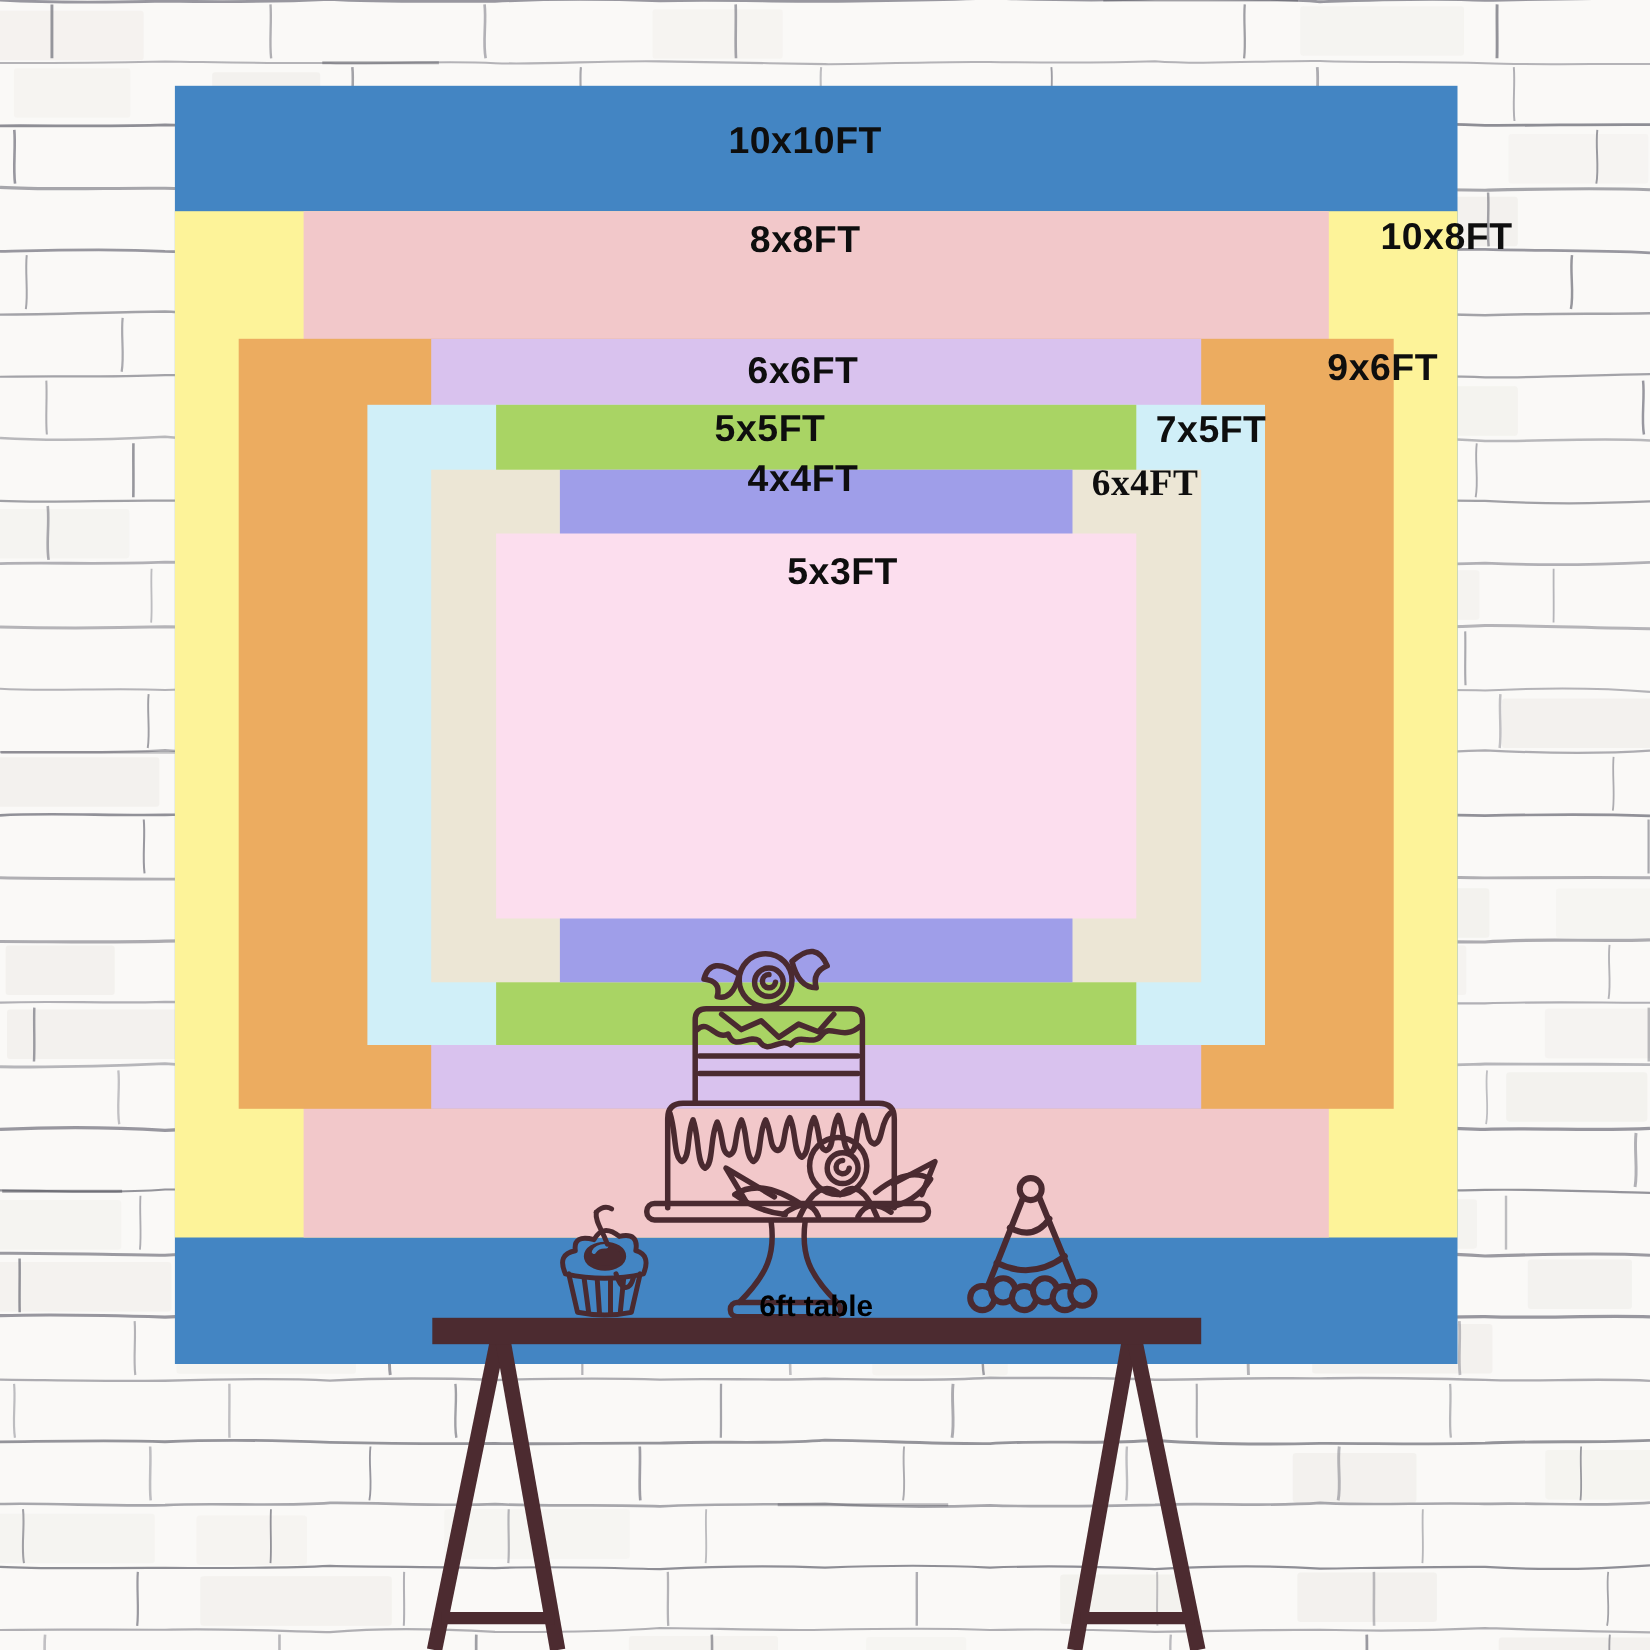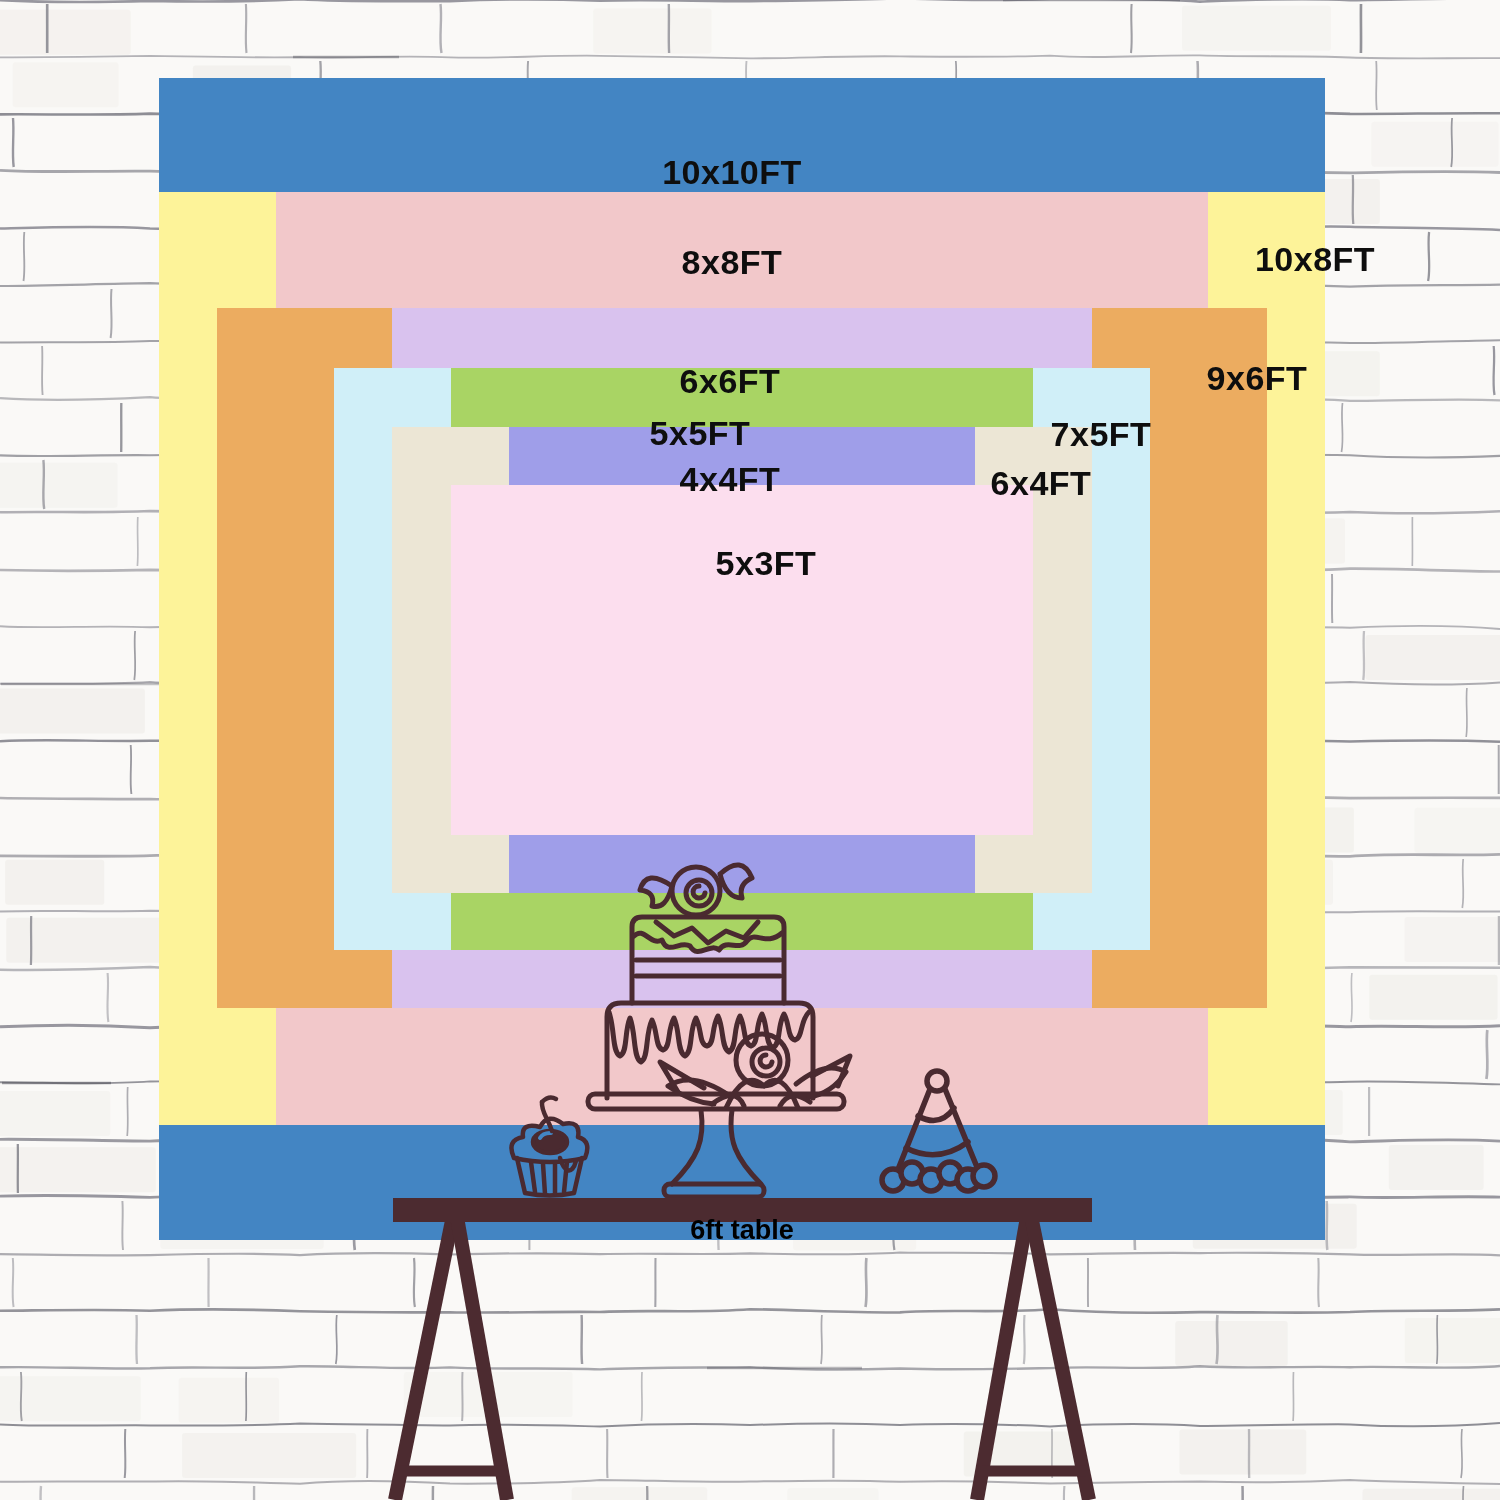--- a/index.html
+++ b/index.html
@@ -3,21 +3,21 @@
 <meta charset="utf-8">
 <style>
   html,body{margin:0;padding:0;background:#ffffff;}
   #stage{position:relative;width:1500px;height:1500px;overflow:hidden;
          font-family:"Liberation Sans",sans-serif;}
   #wall-svg{position:absolute;left:0;top:0;z-index:0;}
   #backdrop-chart{position:absolute;left:0;top:0;width:1500px;height:1500px;z-index:1;}
   .layer{position:absolute;}
   .size-label{position:absolute;transform:translate(-50%,-50%);
               font-weight:600;font-size:34px;color:#0e0e0e;white-space:nowrap;
-              z-index:3;letter-spacing:0.5px;margin-top:43px;}
+              z-index:3;letter-spacing:0.5px;}
   #art-svg{position:absolute;left:0;top:0;z-index:2;}
   .table-label{position:absolute;transform:translate(-50%,-50%);
                font-weight:600;font-size:27px;color:#000000;white-space:nowrap;z-index:4;}
 </style>
 </head>
 <body>
 
 <div id="stage">
 
   <svg id="wall-svg" width="1500" height="1500">
@@ -321,21 +321,21 @@
       <div class="layer" style="left: 392px; top: 427px; width: 700px; height: 466px; background: rgb(236, 230, 213);"></div>
       <div class="layer" style="left: 509px; top: 427px; width: 466px; height: 466px; background: rgb(159, 158, 233);"></div>
       <div class="layer" style="left: 451px; top: 485px; width: 582px; height: 350px; background: rgb(252, 222, 238);"></div>
       <div class="size-label" style="left: 732px; top: 129px;">10x10FT</div>
       <div class="size-label" style="left: 1315px; top: 216px;">10x8FT</div>
       <div class="size-label" style="left: 732px; top: 219px;">8x8FT</div>
       <div class="size-label" style="left: 1257px; top: 335px;">9x6FT</div>
       <div class="size-label" style="left: 730px; top: 338px;">6x6FT</div>
       <div class="size-label" style="left: 1101px; top: 391px;">7x5FT</div>
       <div class="size-label" style="left: 700px; top: 390px;">5x5FT</div>
-      <div class="size-label" style="left: 1041px; top: 440px;">6x4FT</div>
+      <div class="size-label" style="left: 1041px; top: 440px; font-family: Liberation Serif, serif;">6x4FT</div>
       <div class="size-label" style="left: 730px; top: 436px;">4x4FT</div>
       <div class="size-label" style="left: 766px; top: 520px;">5x3FT</div>
     </div>
 
   <svg id="art-svg" width="1500" height="1500" viewBox="0 0 1500 1500">
 
     <g stroke="#4c2b30" stroke-width="14" fill="none" stroke-linecap="butt">
       <path d="M455,1206 L395,1500"></path>
       <path d="M455,1206 L507,1500"></path>
       <path d="M401,1471 L504,1471" stroke-width="11"></path>
@@ -406,15 +406,15 @@
         <circle cx="931" cy="1180" r="11"></circle>
         <circle cx="950" cy="1173" r="11"></circle>
         <circle cx="968" cy="1180" r="11"></circle>
         <circle cx="984" cy="1176" r="11"></circle>
       </g>
     </g>
 
     <rect x="393" y="1198" width="699" height="24" fill="#4c2b30"></rect>
   </svg>
 
-  <div class="table-label" style="left:742px;top:1230px;">6ft table</div>
+  <div class="table-label" style="left:742px;top:1188px;">6ft table</div>
 
 </div>
 
 </body></html>

